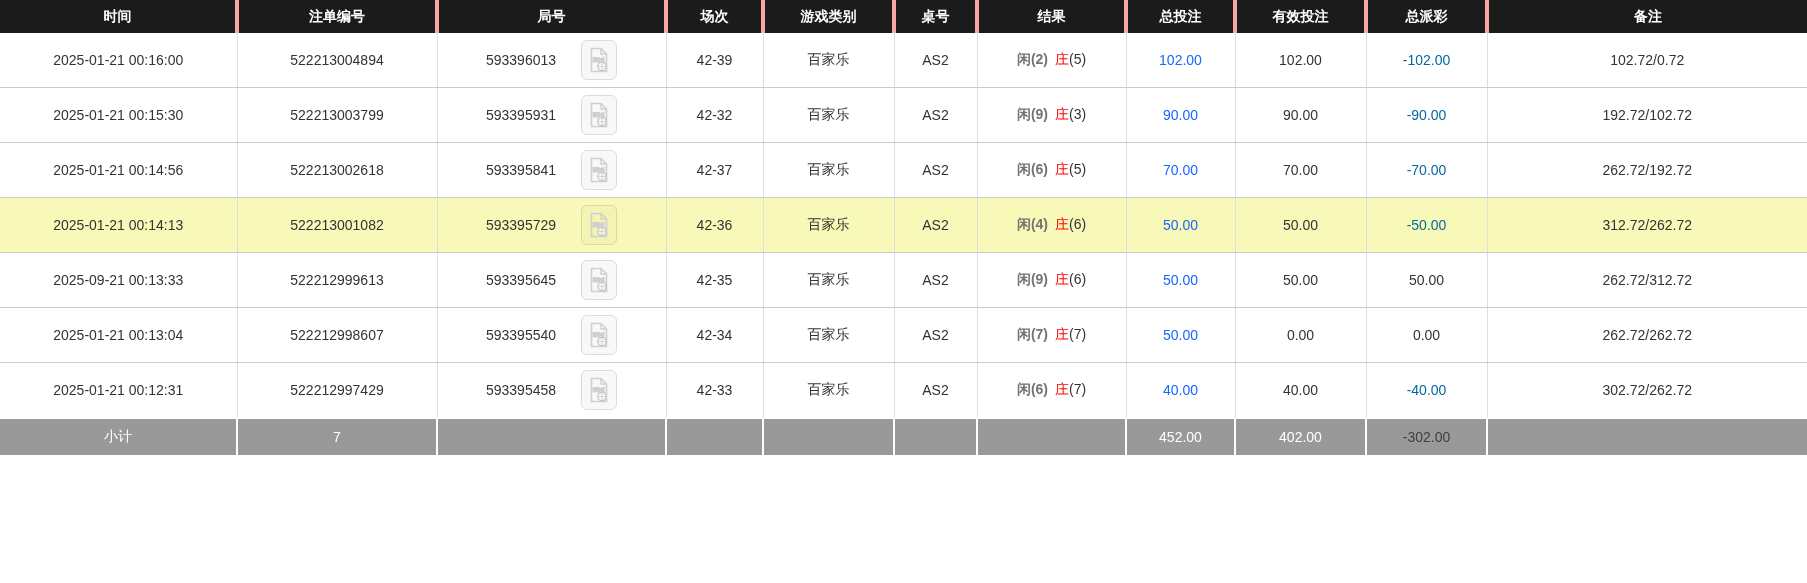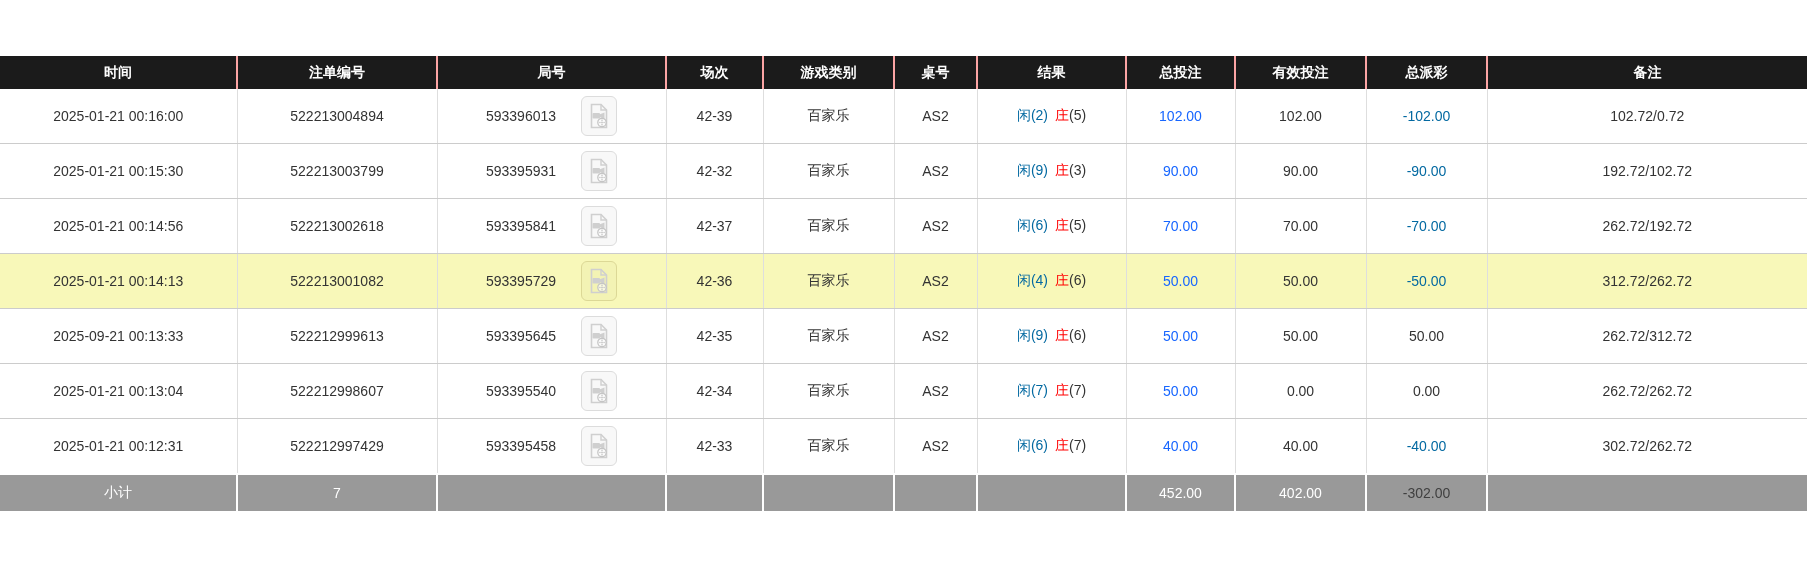--- a/index.html
+++ b/index.html
@@ -1,29 +1,29 @@
 <!DOCTYPE html>
 <html><head>
 <meta charset="utf-8">
 <style>
   html, body { margin:0; padding:0; background:#ffffff; }
   body { font-family:"Liberation Sans", sans-serif; width:1807px; height:583px; overflow:hidden; }
 
   table.report {
-    width:1807px; margin-top:56px;
+    width:1807px; 
     border-collapse:collapse; table-layout:fixed;
     font-size:14px; color:#333;
     border-bottom:1px solid #e3e3e3;
   }
 
   
   thead th {
     background:#1b1b1b; color:#ffffff; font-weight:bold;
     height:33px; padding:0; text-align:center; font-size:14px;
-    border-left:2px solid #fca5a5;
+    border-left:4px solid #fca5a5;
   }
   thead th:first-child { border-left:none; }
 
   
   tbody tr.data td {
     height:54px; padding:0; text-align:center;
     border-right:1px solid #dedede;
     border-bottom:1px solid #cccccc;
     background:#ffffff;
   }
@@ -37,21 +37,21 @@
     border:2px solid #ffffff;
   }
   tr.summary td:first-child { border-left:none;font-family:Liberation Mono, monospace; }
   tr.summary td:last-child { border-right:none; }
 
   .amt-blue { color:#1766ff; }
   .neg { color:#0369a1; }
   .pos { color:#333333; }
   tr.summary .neg { color:#404040; }
 
-  .res-p { color:#0369a1; }
+  .res-p { color:#737373;font-weight:bold; }
   .res-b { color:#ff0000; margin-left:7px; }
   .res-pts { color:#333333; }
 
   .round-wrap { display:inline-flex; align-items:center; justify-content:center;gap:17px; }
   .vbtn {
     display:inline-flex; align-items:center; justify-content:center;
     width:34px; height:38px; margin-left:8px;
     border:1px solid #dcdcdc; border-radius:6px; background:#f8f8f8;
     cursor:pointer;
   }

